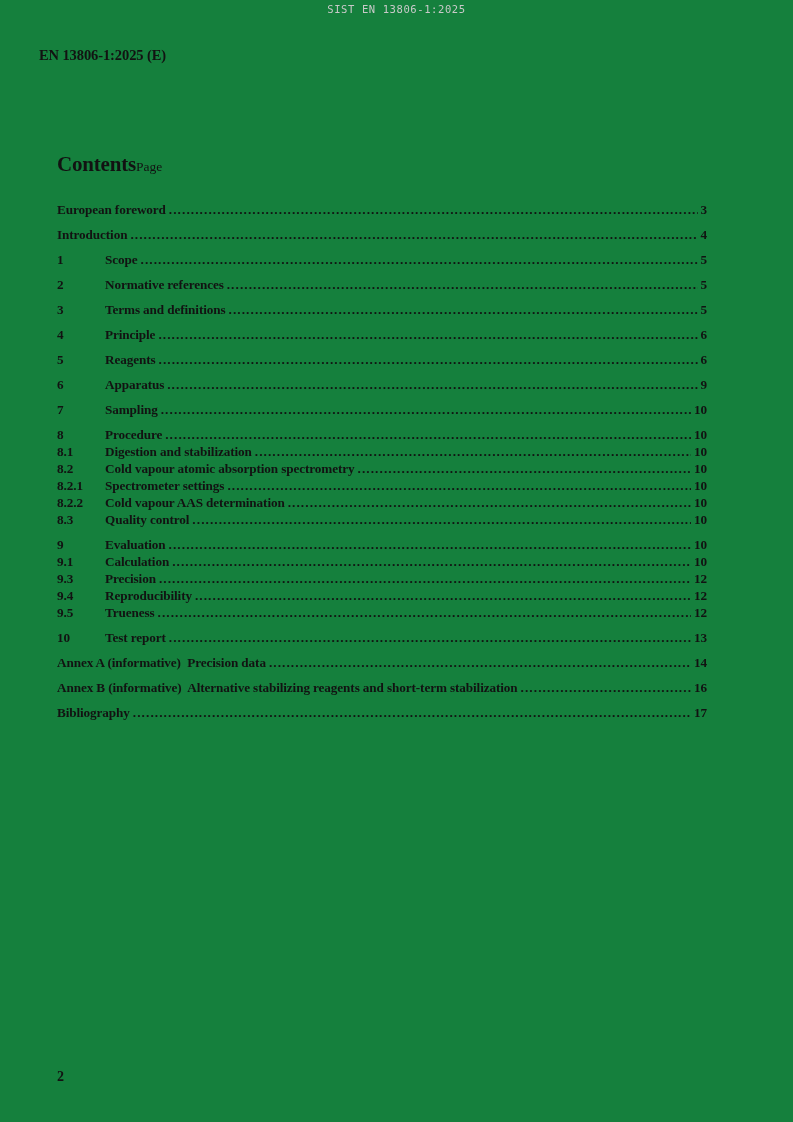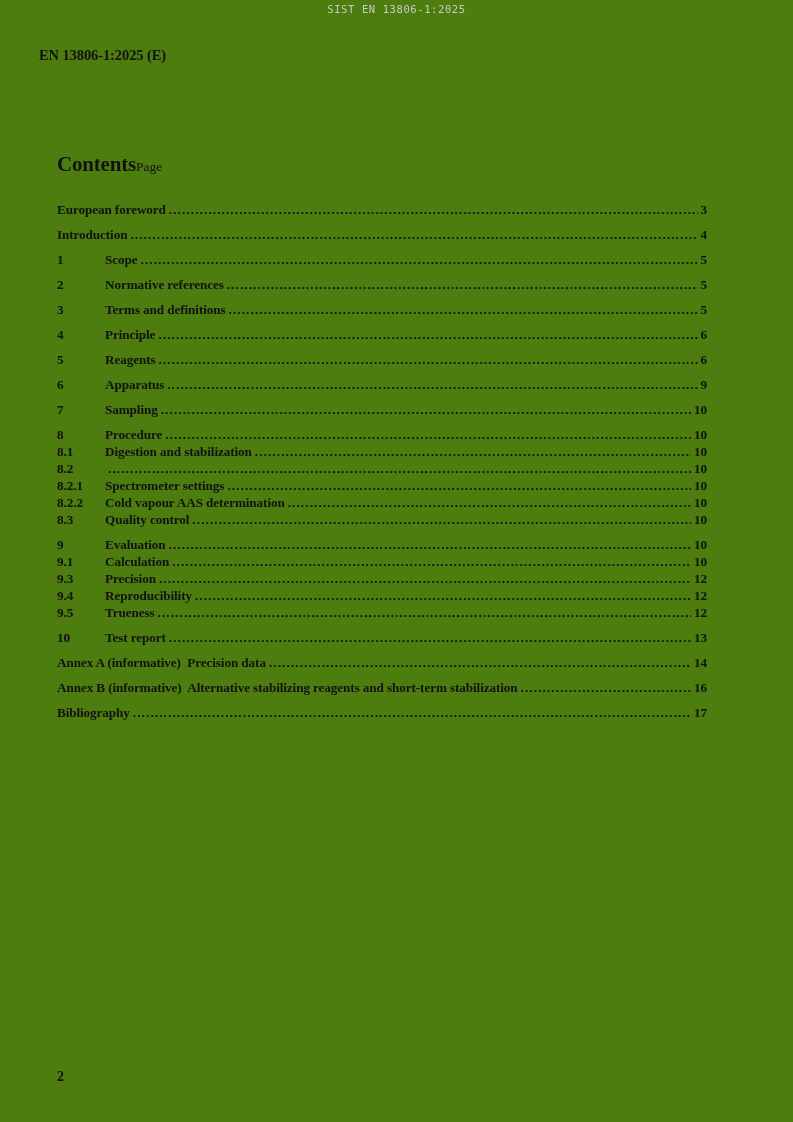--- a/index.html
+++ b/index.html
@@ -5,21 +5,21 @@
   * { margin: 0; padding: 0; box-sizing: border-box; }
   html, body { background: #ffffff; }
   body {
     width: 793px; height: 1122px;
     font-family: "Liberation Serif", serif;
     color: #121212;
   }
   .page {
     position: relative;
     width: 793px; height: 1122px;
-    background: #4d7c0f;
+    background: #15803d;
     overflow: hidden;
   }
   .watermark {
     position: absolute;
     top: 3px; left: 0; right: 0;
     text-align: center;
     font-family: "DejaVu Sans Mono", monospace;
     font-size: 10.5px;
     letter-spacing: 0.6px;
     color: #c9c9c9;
@@ -159,20 +159,21 @@
       <span class="toc-page">10</span>
     </div>
       <div class="toc-row">
       <span class="toc-num">8.1</span>
       <span class="toc-title">Digestion and stabilization</span>
       <span class="toc-dots"></span>
       <span class="toc-page">10</span>
     </div>
       <div class="toc-row">
       <span class="toc-num">8.2</span>
+      <span class="toc-title">Cold vapour atomic absorption spectrometry</span>
       <span class="toc-dots"></span>
       <span class="toc-page">10</span>
     </div>
       <div class="toc-row">
       <span class="toc-num">8.2.1</span>
       <span class="toc-title">Spectrometer settings</span>
       <span class="toc-dots"></span>
       <span class="toc-page">10</span>
     </div>
       <div class="toc-row">

